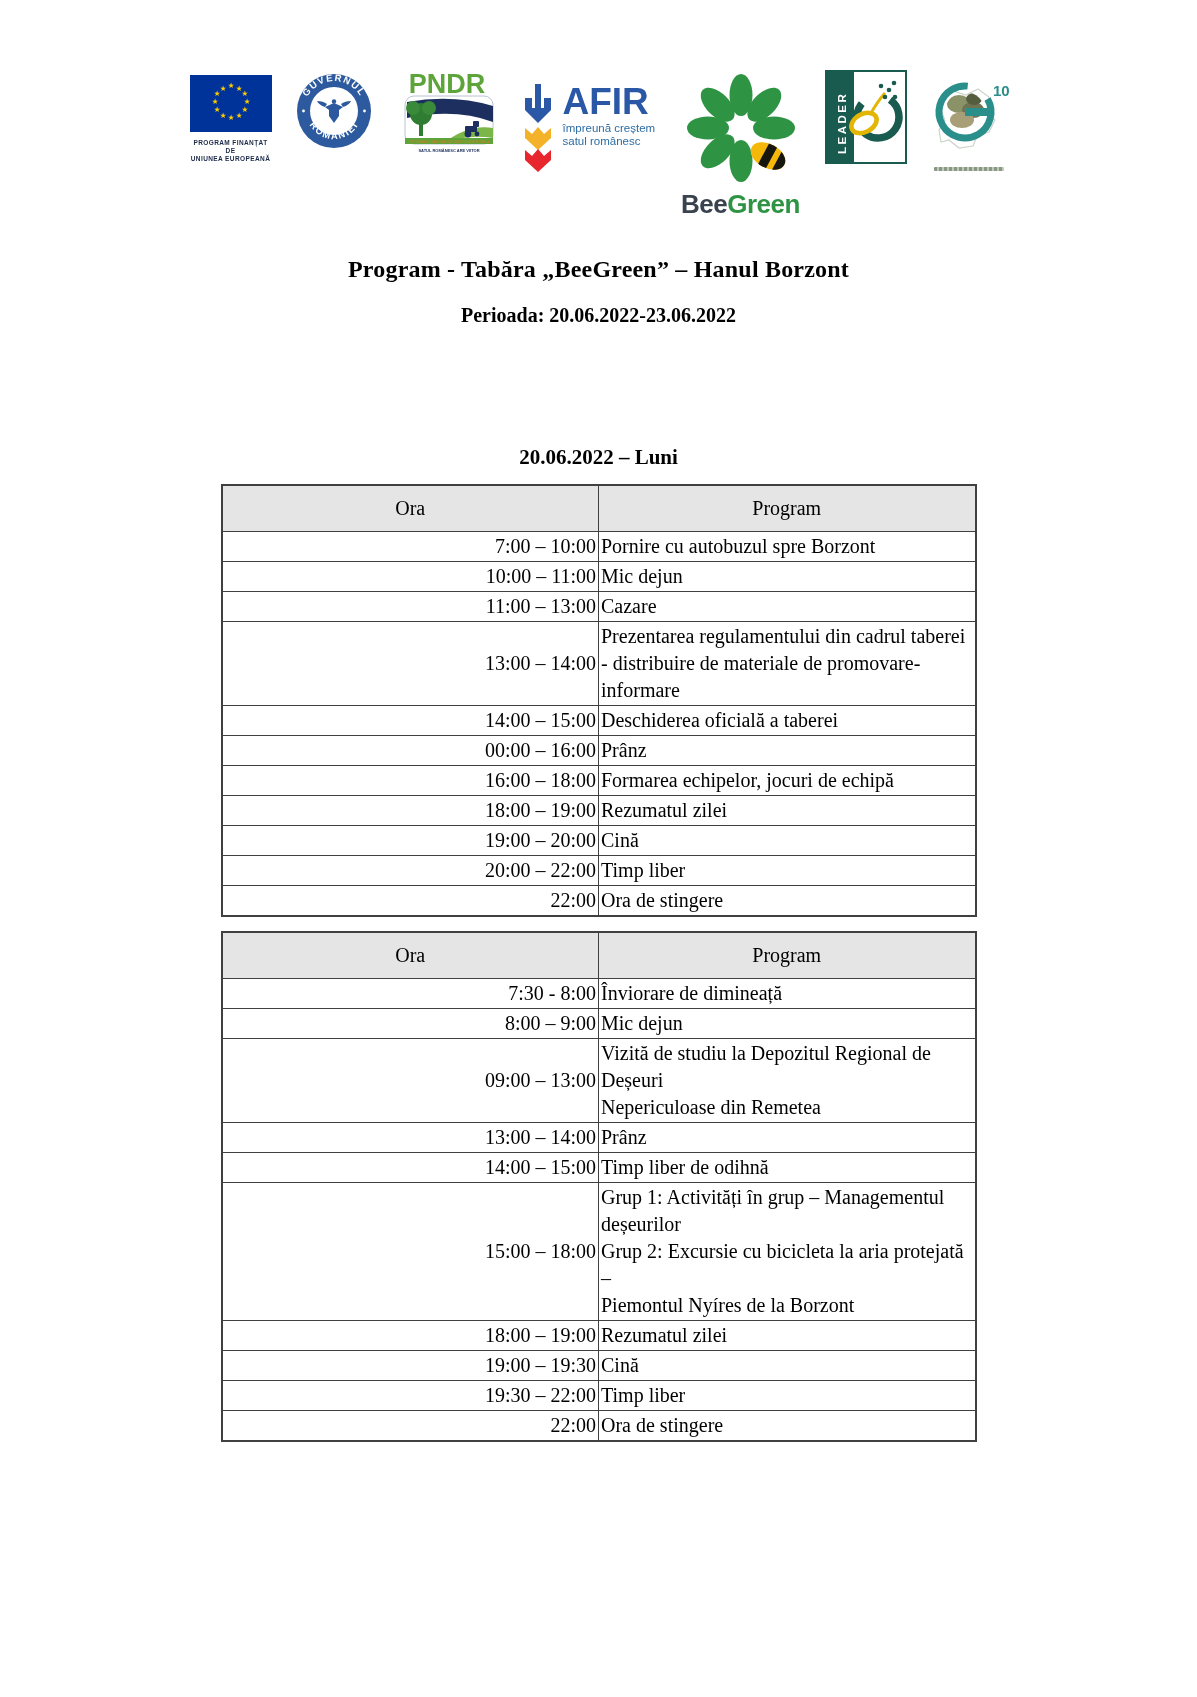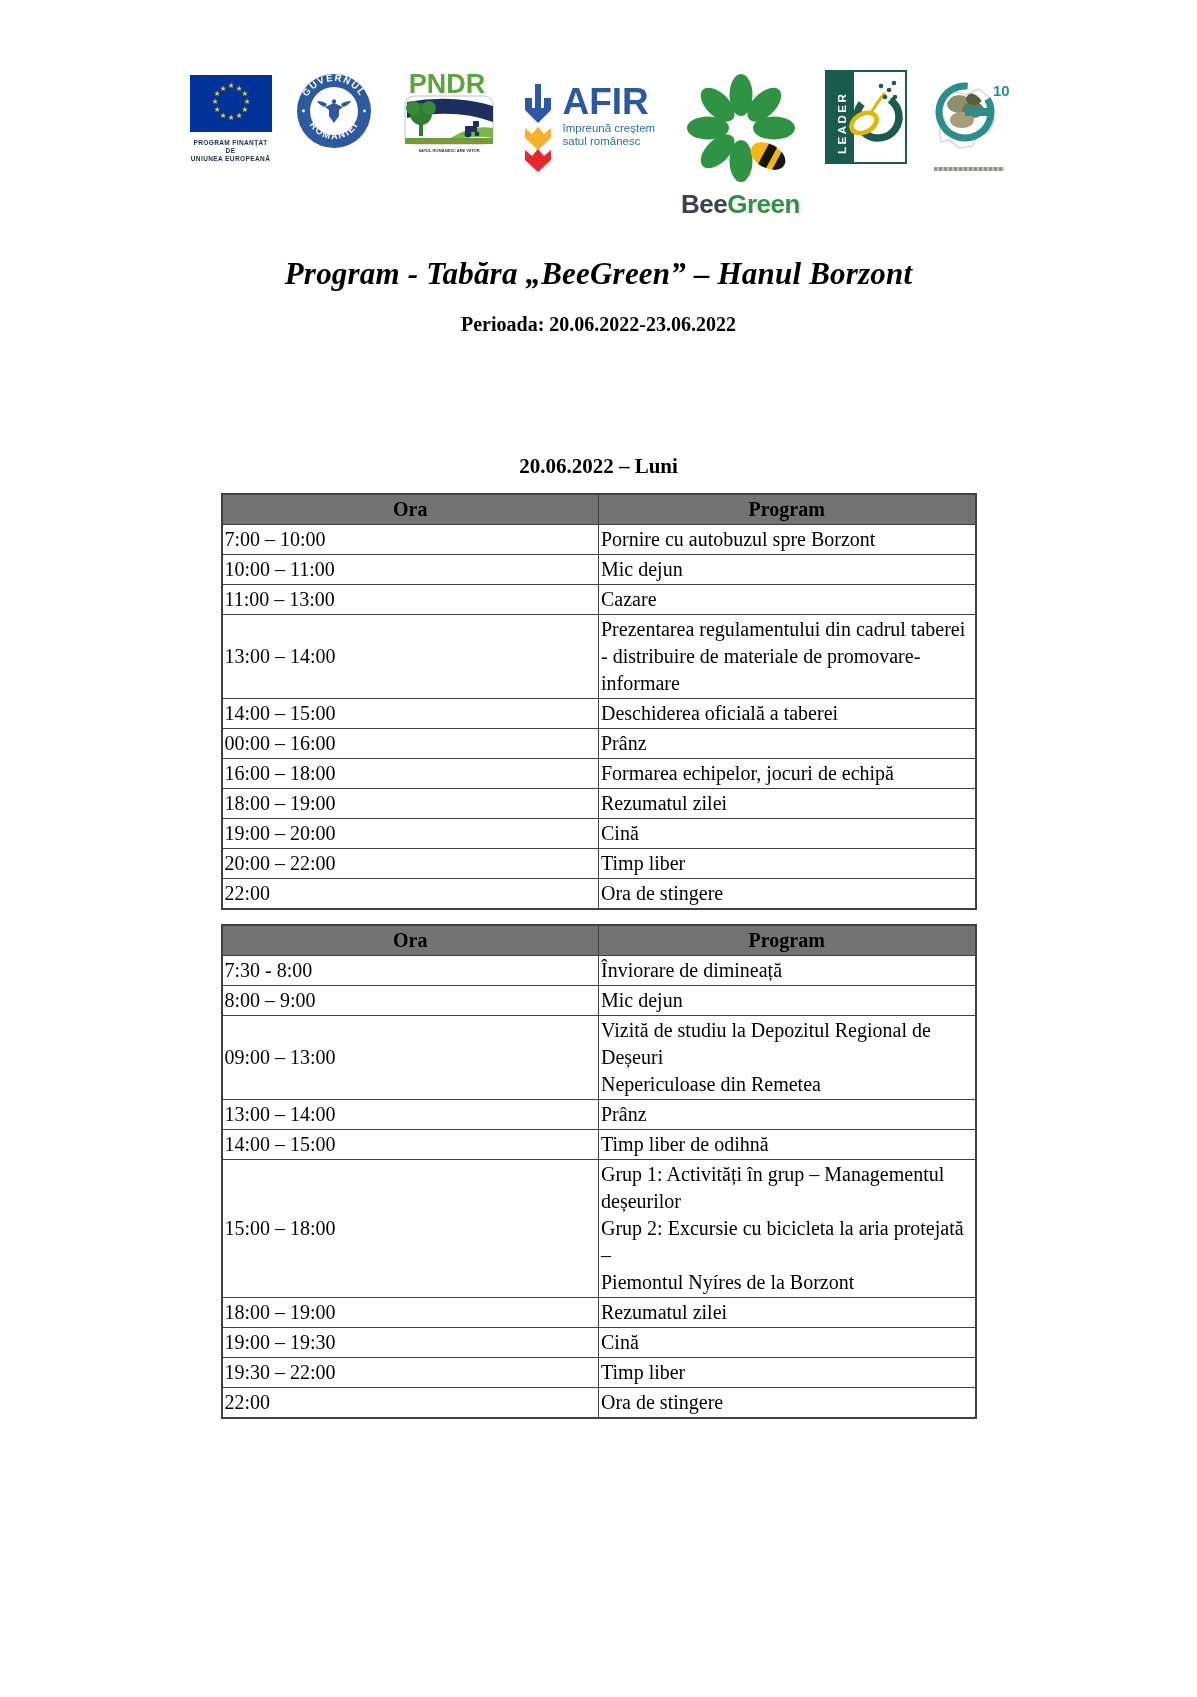--- a/index.html
+++ b/index.html
@@ -30,40 +30,40 @@
   .afir-block{display:flex;gap:8px;margin-top:10px;width:136px;}
   .afir-texts{font-family:"Liberation Sans",sans-serif;padding-top:2px;}
   .afir-name{font-size:37px;font-weight:bold;color:#2b57a7;line-height:.95;}
   .afir-tagline{font-size:11.5px;color:#2e6da4;line-height:1.15;margin-top:3px;}
   .leader-block{width:82px;margin-top:-2px;}
   .g10-block{width:80px;margin-top:-2px;text-align:center;}
   .g10-caption{height:3.5px;width:70px;margin:1px auto 0;border-radius:1px;
     background:repeating-linear-gradient(90deg,#74846f 0 3px,#b3bfae 3px 5px);opacity:.85;}
   
   .doc-title{
-    text-align:center;font-weight:bold;font-size:31px;margin:34px 0 4px 0;letter-spacing:.2px;font-style:italic;
+    text-align:center;font-weight:bold;font-size:24px;margin:34px 0 4px 0;letter-spacing:.2px;
   }
   .doc-period{text-align:center;font-size:20px;margin-top:21px;font-weight:bold;}
   .section-title{text-align:center;font-weight:bold;font-size:21px;margin:4px;}
   .section-title.first{margin-top:118px;}
   .section-title.second{margin-top:106px;}
   
   table.schedule{
     width:756px;margin:14px auto 0 auto;border-collapse:collapse;
     border:2px solid #404040;font-size:20px;table-layout:fixed;
   }
   table.schedule th{
-    background:#737373;border:1px solid #404040;font-weight:bold;
-    text-align:center;height:27px;padding:1px 2px;font-size:20px;
+    background:#e5e5e5;border:1px solid #404040;font-weight:normal;
+    text-align:center;height:27px;padding:9px 2px;font-size:20px;
   }
   table.schedule td{
     border:1px solid #404040;padding:1px 2px;line-height:27px;
     white-space:pre-line;vertical-align:middle;
   }
-  td.time{width:162px;text-align:left;}
+  td.time{width:162px;text-align:right;}
   td.act{padding-left:9px;}
   svg text{font-family:"Liberation Sans",sans-serif;}
 </style>
 </head>
 <body>
 
 <div class="page">
 
   <div class="logo-row">
 

